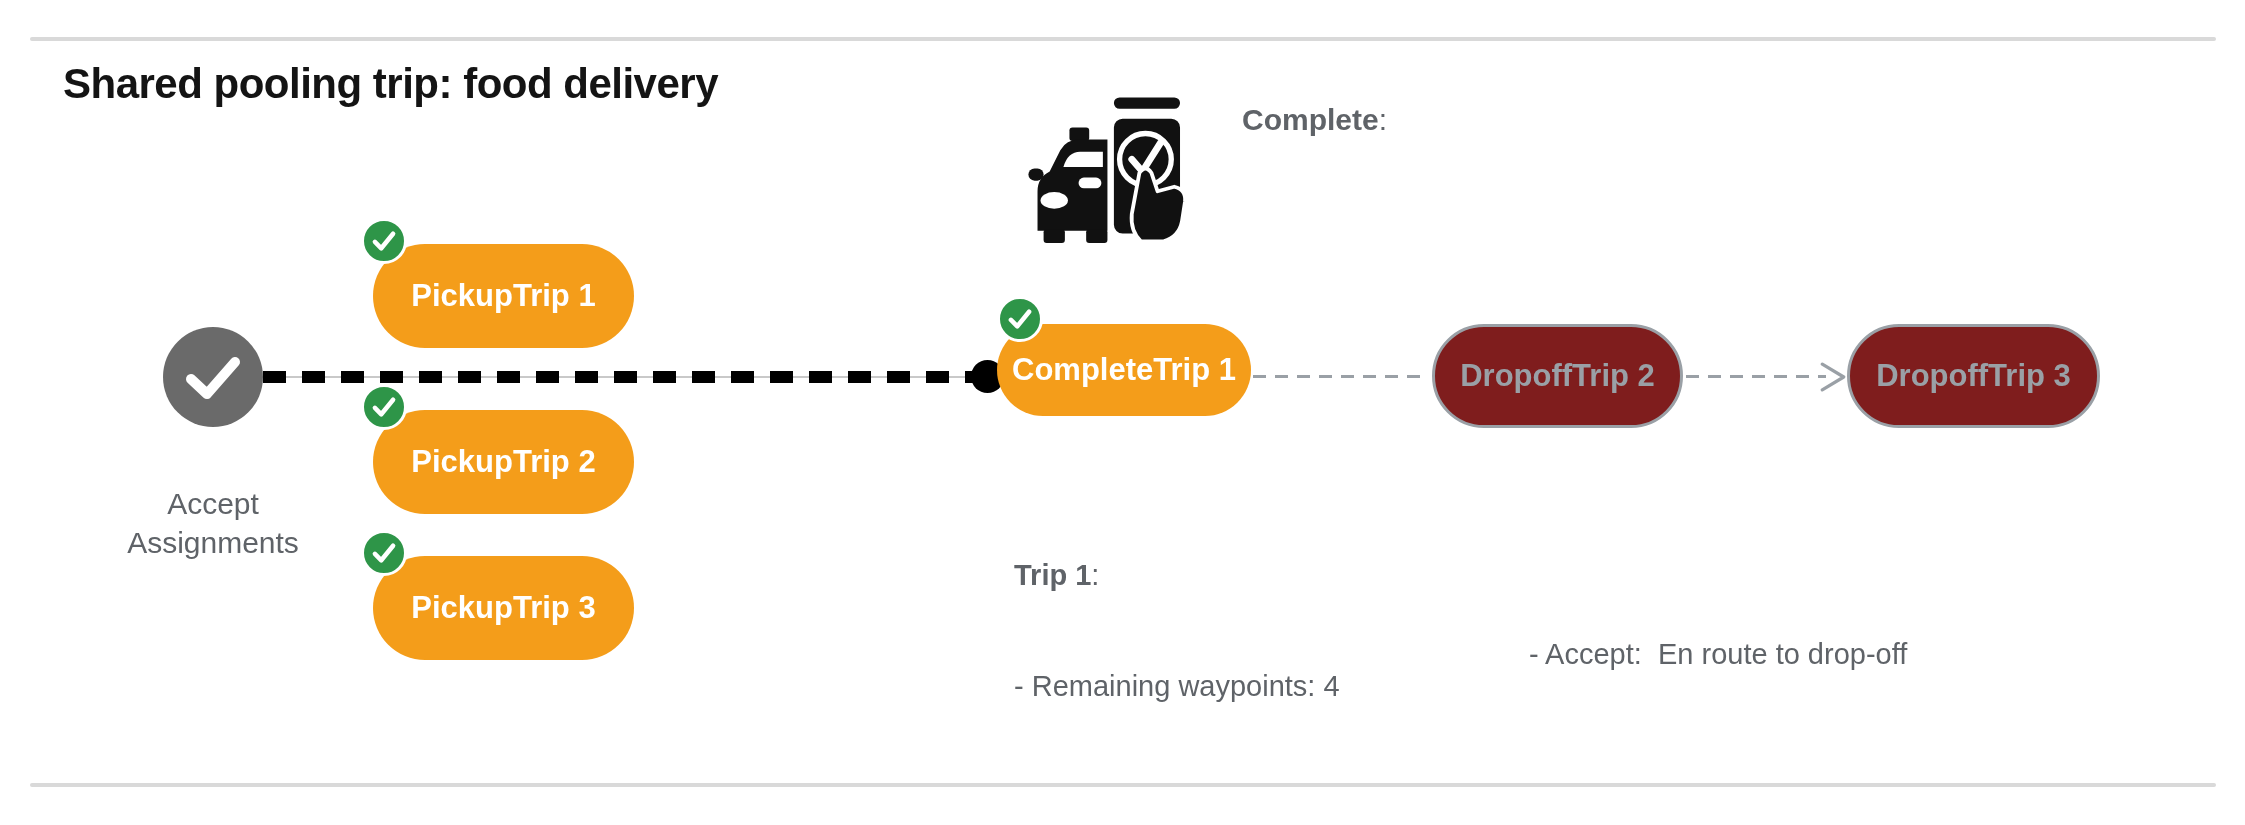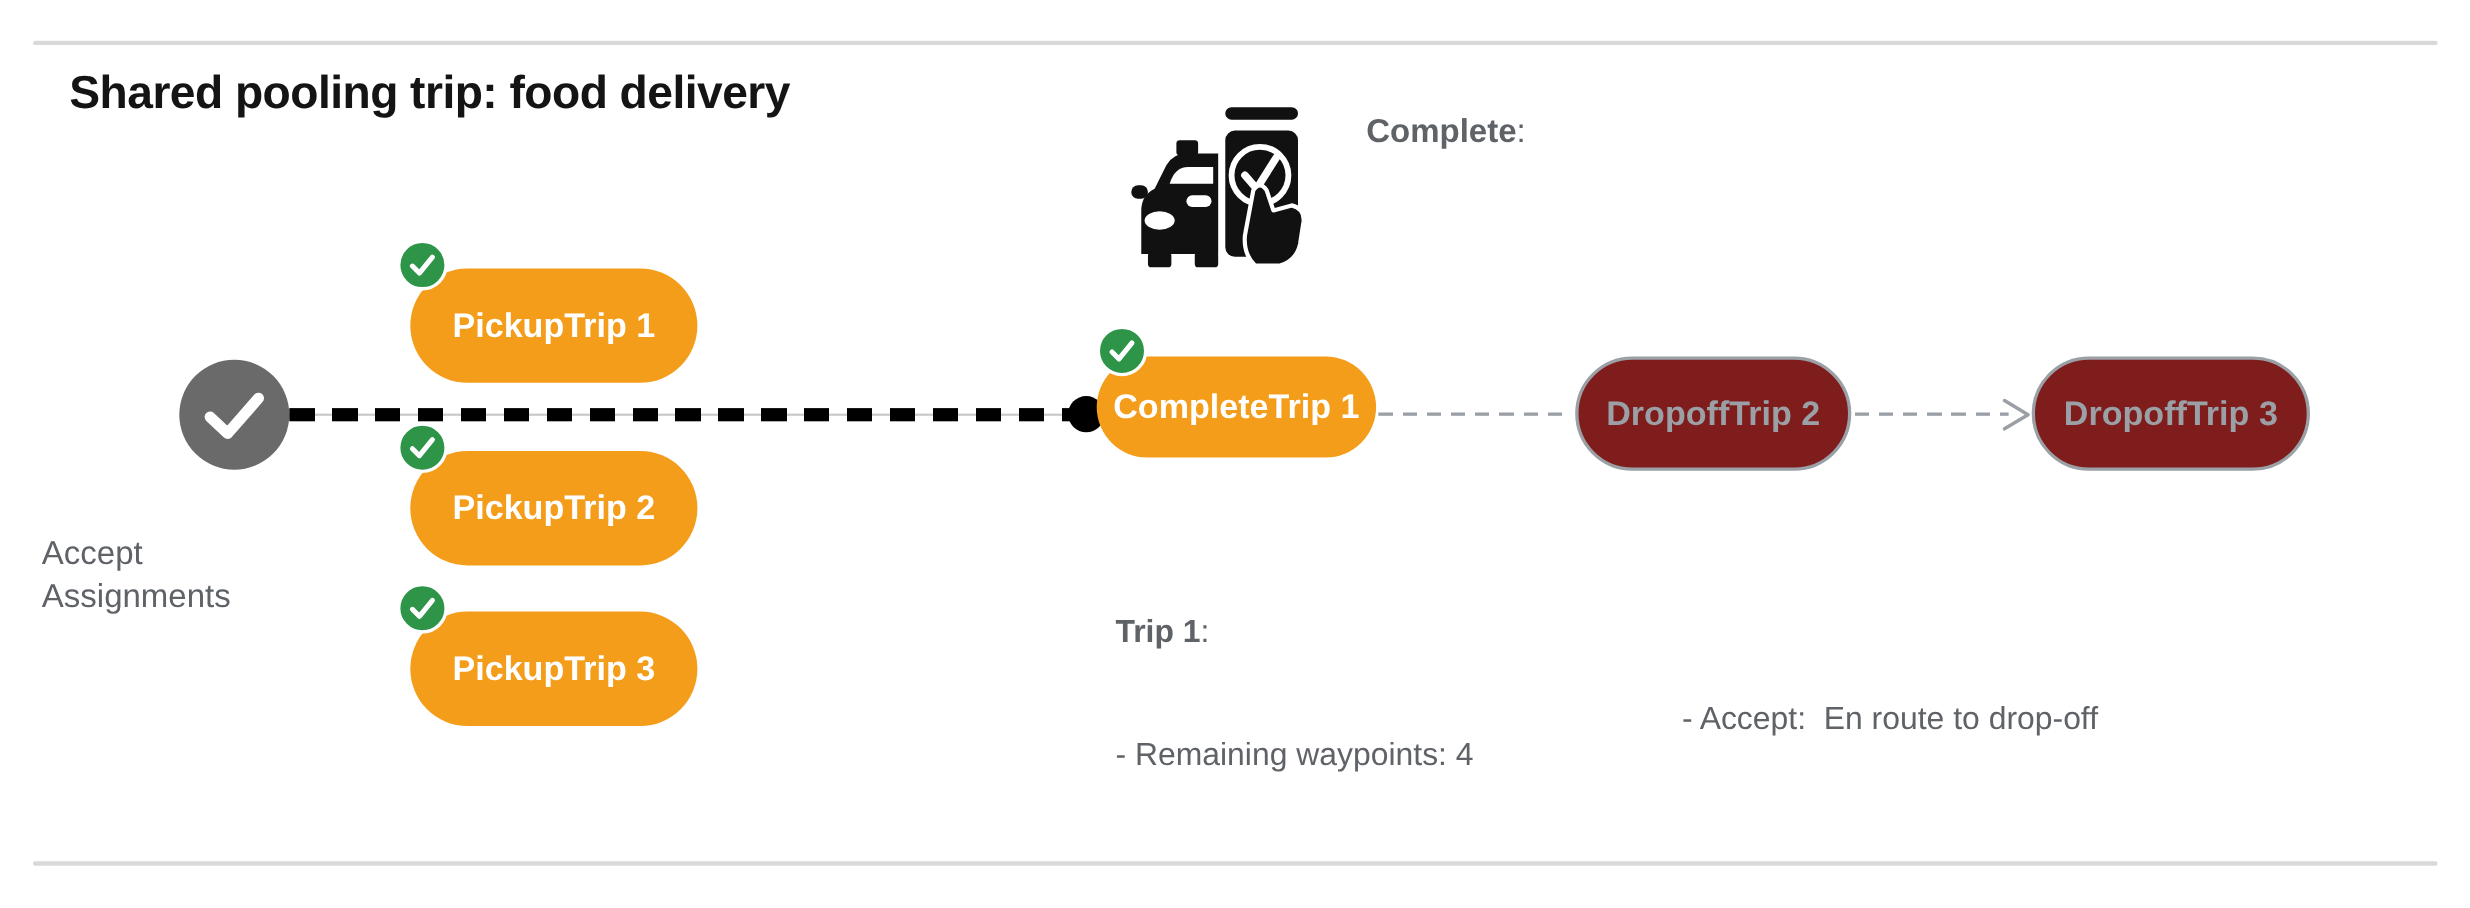--- a/index.html
+++ b/index.html
@@ -15,21 +15,21 @@
     font-size:42px; font-weight:700; letter-spacing:-0.5px; color:#141414;text-align:center;
   }
   .vehicle-icon{position:absolute; left:1028px; top:94px; width:168px; height:152px;}
   .vehicle-info{position:absolute; left:1242px; top:100px; font-size:30px; line-height:40px; color:var(--text-gray,#5F6368);}
   .b{font-weight:700;}
   .accept-node{
     position:absolute; left:163px; top:327px; width:100px; height:100px; border-radius:50%;
     background:var(--node-gray,#6A6A6A); display:flex; align-items:center; justify-content:center;
   }
   .accept-label{
-    position:absolute; left:38px; top:484px; width:350px; 
+    position:absolute; left:38px; top:484px; width:350px; text-align:center;
     font-size:30px; line-height:39px; color:var(--text-gray,#5F6368);
   }
   .main-line{position:absolute; left:263px; top:371px; width:710px; height:12px;}
   .main-line-backing{position:absolute; left:0; top:5px; width:100%; height:2px; background:#C9C9C9;}
   .main-line-dashes{
     position:absolute; left:0; top:0; width:100%; height:12px;
     background:repeating-linear-gradient(90deg,#000 0 23px,transparent 23px 39px);
   }
   .dot{position:absolute; left:971px; top:360px; width:33px; height:33px; border-radius:50%; background:#000;}
   .pill{

